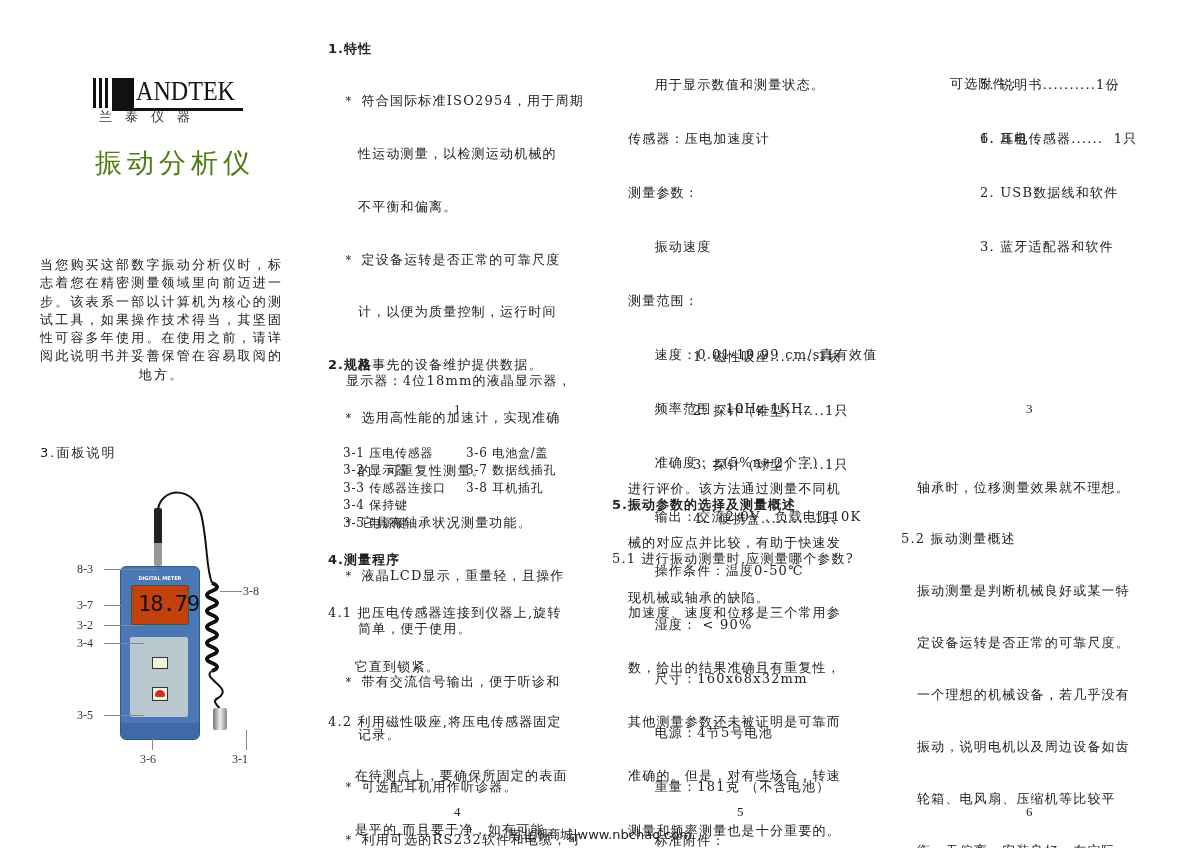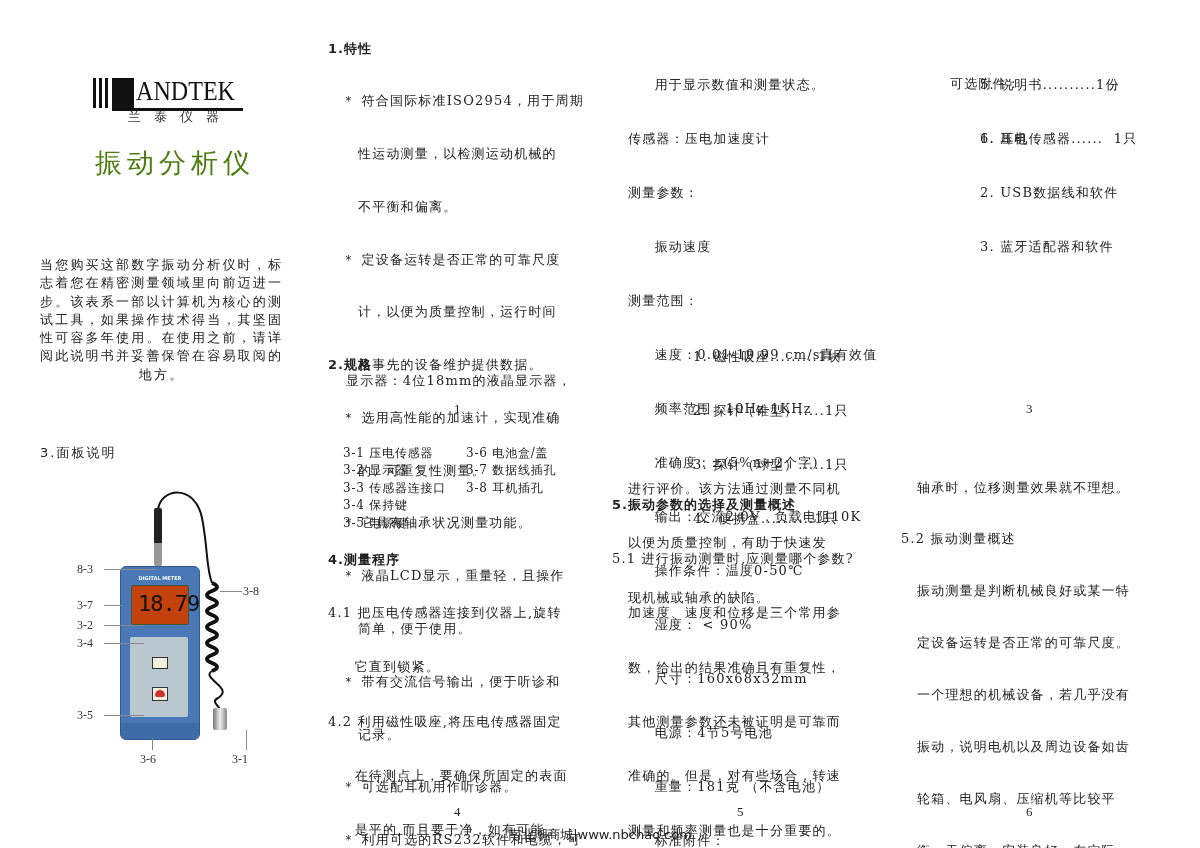--- a/index.html
+++ b/index.html
@@ -9,21 +9,21 @@
   .txt{font-size:13px;line-height:16.5px;letter-spacing:1.2px;white-space:nowrap;}
   .head{font-family:"DejaVu Sans","Liberation Sans",sans-serif;font-size:13px;font-weight:bold;line-height:17px;letter-spacing:1px;white-space:nowrap;color:#222;}
   .pgnum{font-size:13px;font-family:"Liberation Serif",serif;}
   .line{display:block;}
   
   .logo{left:93px;top:78px;width:150px;height:48px;}
   .logo .bar{position:absolute;top:0;width:3px;height:30px;background:#111;}
   .logo .blk{position:absolute;left:19px;top:0;width:22px;height:30px;background:#111;}
   .logo .word{position:absolute;left:43px;top:-3px;font-family:"Liberation Serif",serif;font-size:28px;letter-spacing:0;color:#111;transform:scaleX(0.86);transform-origin:left;}
   .logo .ul{position:absolute;left:19px;top:30px;width:131px;height:3px;background:#111;}
-  .logo .cn{position:absolute;left:6px;top:30px;font-family:"DejaVu Sans",sans-serif;font-size:13px;letter-spacing:13px;color:#333;margin-left:29px;}
+  .logo .cn{position:absolute;left:6px;top:30px;font-family:"DejaVu Sans",sans-serif;font-size:13px;letter-spacing:13px;color:#333;}
   .title{left:95px;top:145px;font-size:27px;letter-spacing:5px;color:#4d7c0f;font-family:"DejaVu Sans",sans-serif;font-weight:300;}
   
   .device{left:120px;top:566px;width:78px;height:172px;background:#4a77b5;border-radius:6px;border:1px solid #2f5a92;}
   .device .band{position:absolute;left:8px;top:8px;width:62px;height:6px;color:#fff;font-size:5px;text-align:center;font-family:"DejaVu Sans",sans-serif;font-weight:bold;}
   .device .lcd{position:absolute;left:10px;top:18px;width:56px;height:38px;background:#c2410c;border:1px solid #3a5a3a;border-radius:2px;}
   .device .lcd span{position:absolute;left:6px;top:5px;font-family:"DejaVu Sans Mono",monospace;font-size:22px;color:#111;letter-spacing:-1px;}
   .device .panel{position:absolute;left:9px;top:70px;width:58px;height:80px;background:#b9c8cf;border-radius:2px;}
   .device .hold{position:absolute;left:22px;top:20px;width:14px;height:10px;background:#f2efdd;border:1px solid #333;}
   .device .power{position:absolute;left:22px;top:50px;width:14px;height:12px;background:#f4f0e0;border:1px solid #333;}
   .device .power::after{content:"";position:absolute;left:2px;top:2px;width:10px;height:7px;background:#d0322a;border-radius:5px 5px 2px 2px;}
@@ -183,21 +183,21 @@
   
   
   
   
   
   
 </div>
 
 <div class="abs txt" style="left:612px;top:444px;line-height:18.1px;white-space:pre;">
   <span class="line">   进行评价。该方法通过测量不同机</span>
-  <span class="line">   以便为质量控制，有助于快速发</span>
+  <span class="line">   械的对应点并比较，有助于快速发</span>
   <span class="line">   现机械或轴承的缺陷。</span>
 </div>
 <div class="abs head" style="left:612px;top:496px;">5.振动参数的选择及测量概述</div>
 <div class="abs txt" style="left:612px;top:514px;line-height:18.1px;white-space:pre;">
   <span class="line">5.1 进行振动测量时,应测量哪个参数?</span>
   <span class="line">   加速度、速度和位移是三个常用参</span>
   <span class="line">   数，给出的结果准确且有重复性，</span>
   <span class="line">   其他测量参数还未被证明是可靠而</span>
   <span class="line">   准确的。但是，对有些场合，转速</span>
   <span class="line">   测量和频率测量也是十分重要的。</span>

